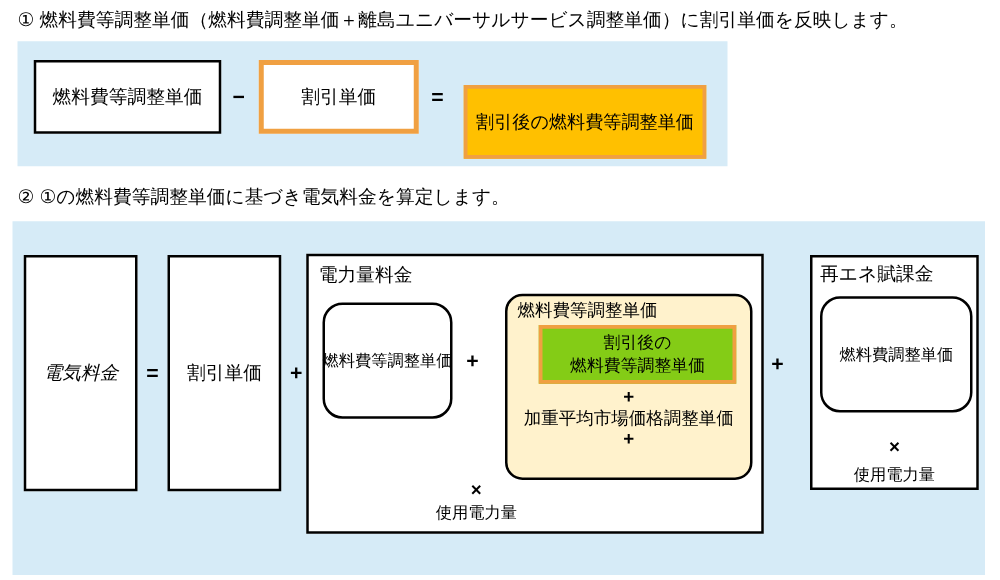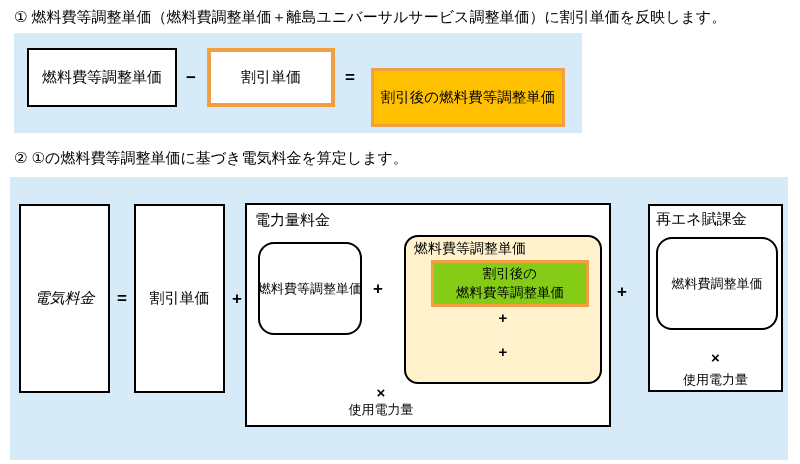--- a/index.html
+++ b/index.html
@@ -86,20 +86,21 @@
     <div class="yellowbox" style="left:157px;top:30px;width:198px;height:149px;">
 
       <div class="inner-label" style="left:8px;top:3px;font-size:14px;">燃料費等調整単価</div>
 
       <div class="orange-inner" style="left:25px;top:23px;width:158px;height:47px;">
         <div>割引後の</div>
         <div>燃料費等調整単価</div>
       </div>
 
       <div class="yop" style="top:74px;">+</div>
+      <div class="yrow" style="top:89px;">加重平均市場価格調整単価</div>
       <div class="yop" style="top:108px;">+</div>
     </div>
 
     <div class="center-text times" style="left:74px;top:179px;width:120px;">×</div>
 
     <div class="center-text" style="left:59px;top:196px;width:150px;">使用電力量</div>
   </div>
 
   <div class="op" style="left:602px;top:27px;width:20px;height:175px;">+</div>
 

